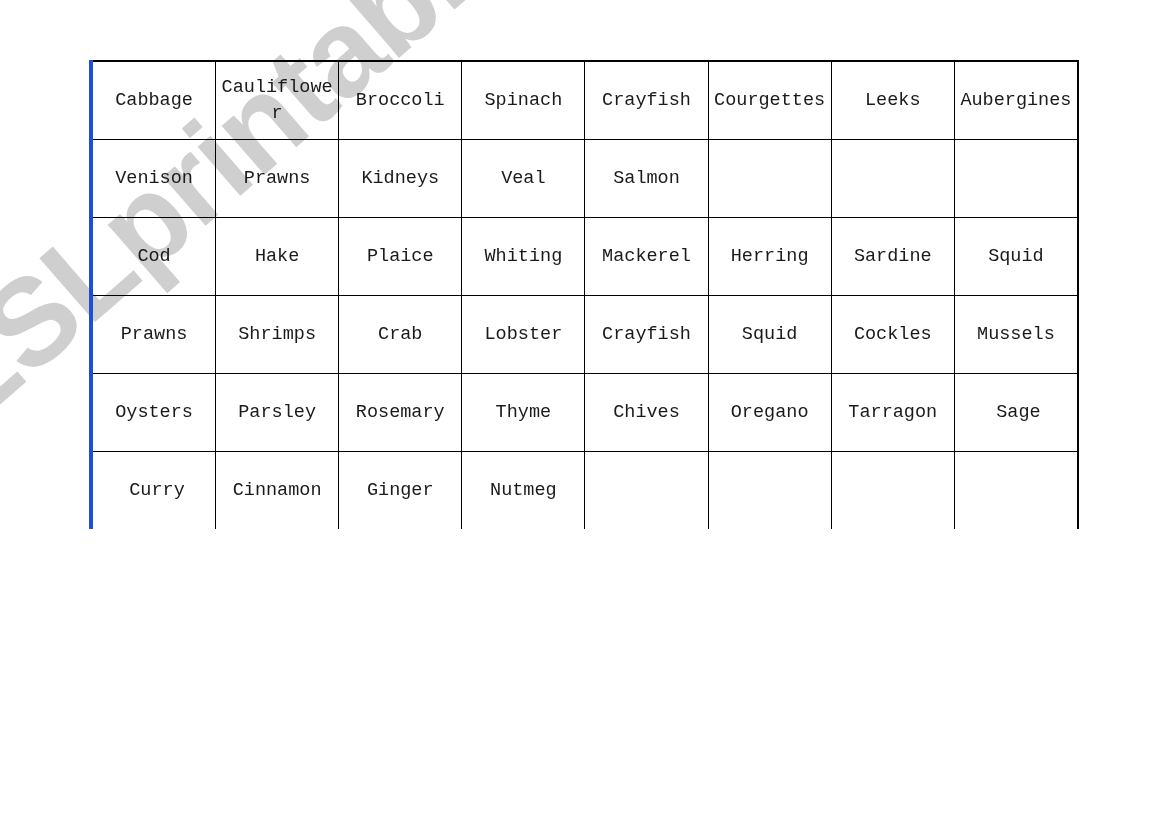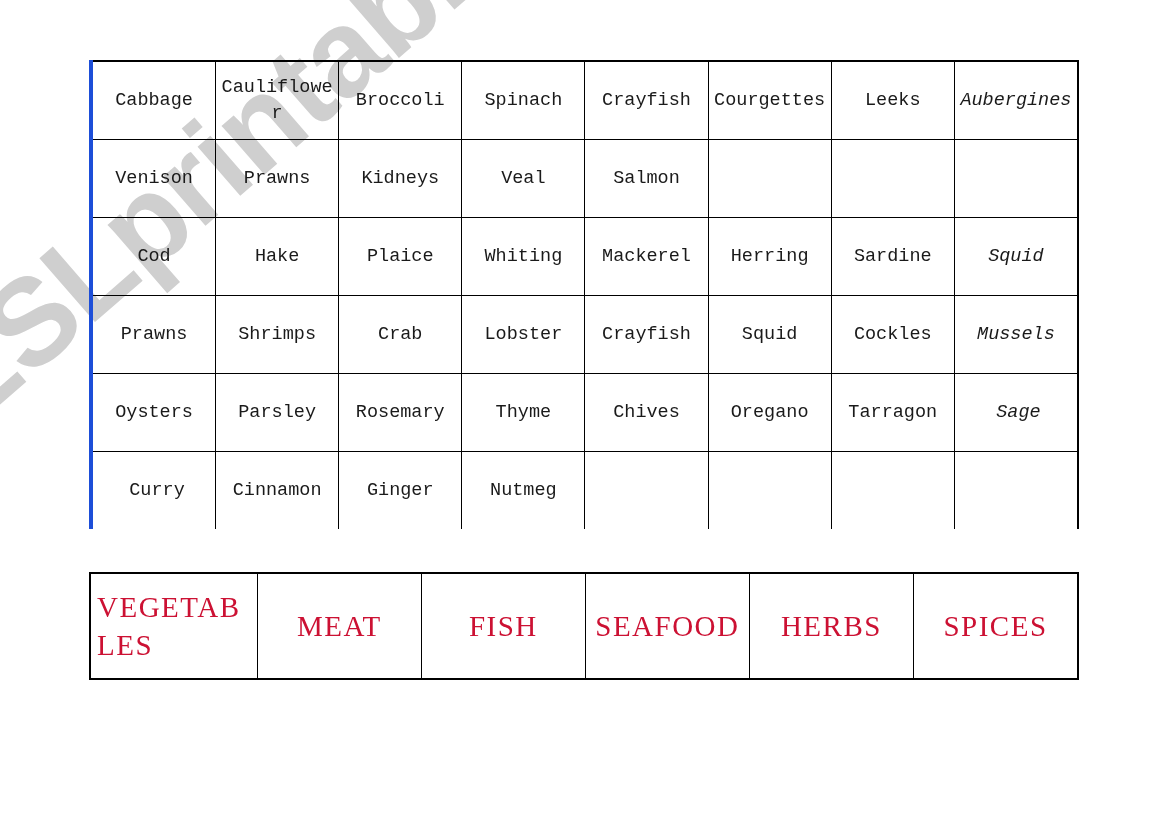--- a/index.html
+++ b/index.html
@@ -82,21 +82,21 @@
     line-height: 1.38;
     color: #1a1a1a;
     padding: 0 2px;
     word-break: break-all;
     overflow-wrap: anywhere;
     background: transparent;
   }
   
   #table-words tr:first-child td { border-top: 2px solid #000000; }
   #table-words tr td:first-child { border-left: 4px solid #1d4ed8; }
-  #table-words tr td:last-child  { border-right: 2px solid #000000; font-style: italic; }
+  #table-words tr td:last-child  { border-right: 2px solid #000000; }
   #table-words tr:last-child td  { border-bottom: none; }
 
   
   #table-cats-wrap {
     left: 89px;
     top: 572px;
   }
   #table-cats {
     width: 990px;
   }
@@ -189,28 +189,14 @@
             <td style="width: 12.5%;">Nutmeg</td>
             <td style="width: 12.5%;"></td>
             <td style="width: 12.5%;"></td>
             <td style="width: 12.5%;"></td>
             <td style="width: 12.5%;"></td>
           </tr>
         </tbody>
     </table>
   </div>
 
-  <div class="sheet" id="table-cats-wrap">
-    <table class="grid" id="table-cats">
-      <tbody>
-          <tr>
-            <td style="width: 16.6667%;">VEGETABLES</td>
-            <td style="width: 16.6667%;">MEAT</td>
-            <td style="width: 16.6667%;">FISH</td>
-            <td style="width: 16.6667%;">SEAFOOD</td>
-            <td style="width: 16.6667%;">HERBS</td>
-            <td style="width: 16.6667%;">SPICES</td>
-          </tr>
-        </tbody>
-    </table>
-  </div>
 
 </div>
 
 </body></html>

